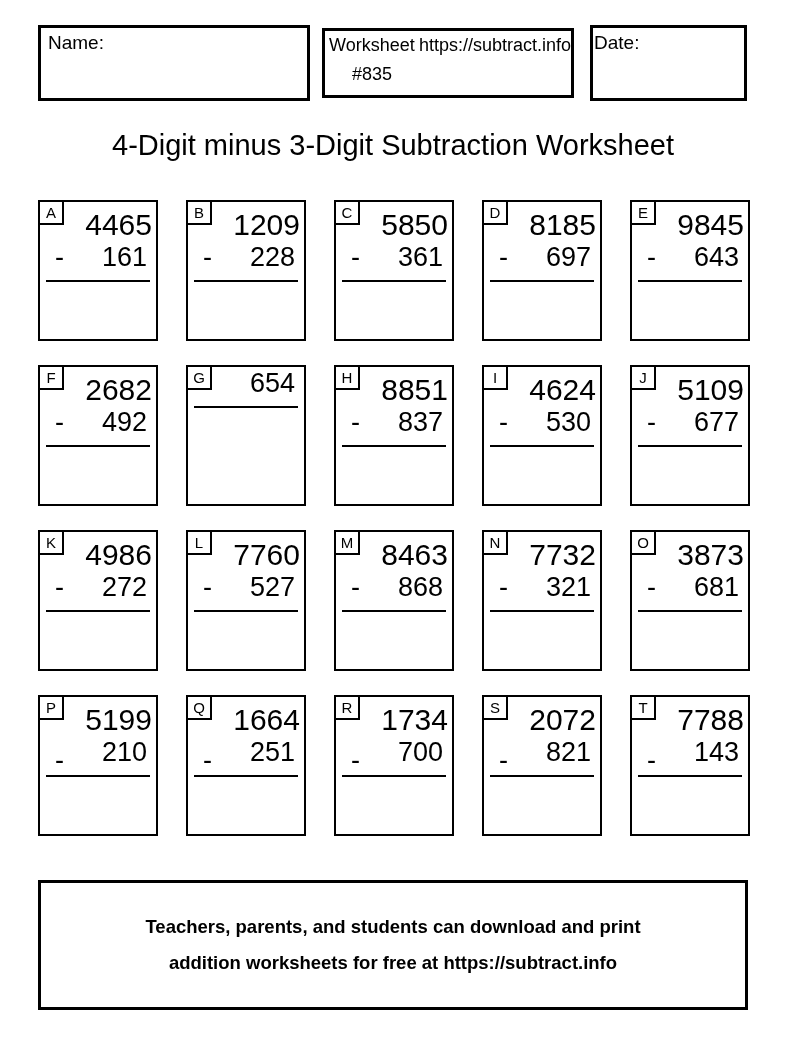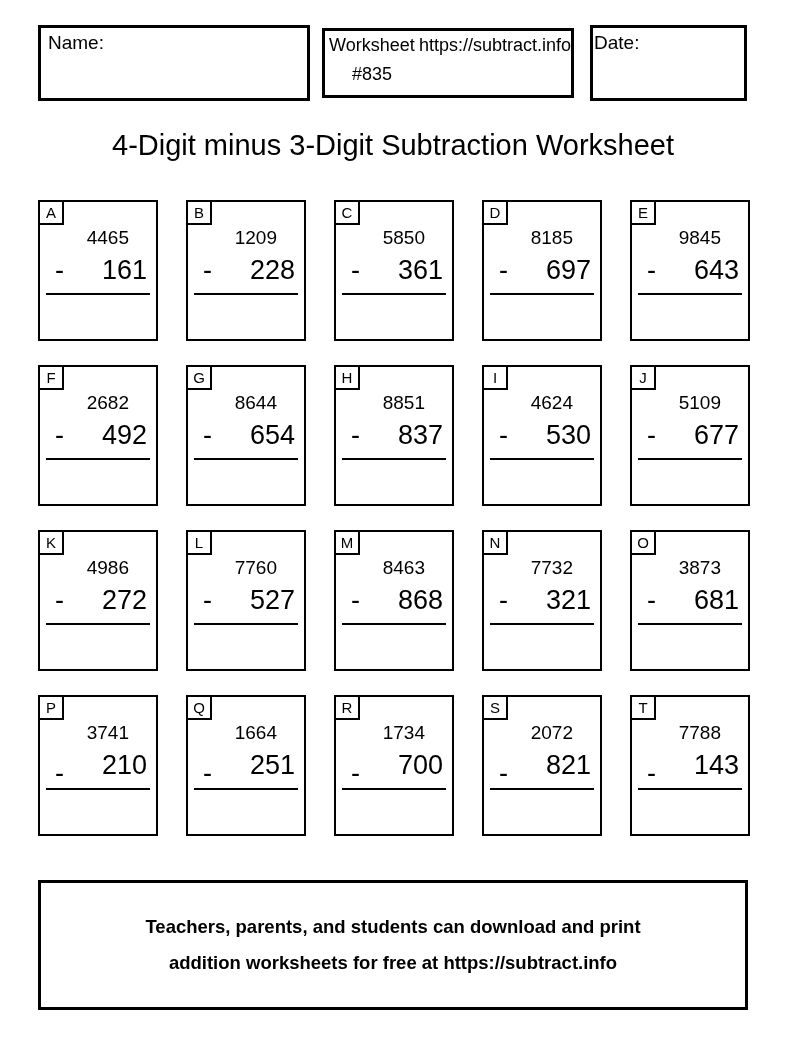--- a/index.html
+++ b/index.html
@@ -57,24 +57,24 @@
     position: absolute;
     top: -2px; left: -2px;
     width: 26px; height: 25px;
     border: 2px solid #000;
     box-sizing: border-box;
     background: #fff;
     font-size: 15px;
     display: flex; align-items: center; justify-content: center;
   }
   .minuend {
-    margin-top: 20px;
-    padding-right: 27px;
+    margin-top: 7px;
+    padding-right: 4px;
     text-align: right;
-    font-size: 19px;
+    font-size: 30px;
     line-height: 32px;
     white-space: nowrap;
   }
   .sub-row {
     display: flex;
     justify-content: space-between;
     align-items: center;
     padding: 0 9px 0 15px;
     font-size: 27px;
     line-height: 33px;
@@ -184,21 +184,20 @@
       <div class="sub-row">
         <span class="minus">-</span>
         <span class="subtrahend">492</span>
       </div>
       <div class="answer-line"></div>
       <div class="answer-space"></div>
     </div>
 
     <div class="problem">
       <div class="letter">G</div>
-      <div class="minuend">8644</div>
       <div class="sub-row">
         <span class="minus">-</span>
         <span class="subtrahend">654</span>
       </div>
       <div class="answer-line"></div>
       <div class="answer-space"></div>
     </div>
 
     <div class="problem">
       <div class="letter">H</div>
@@ -283,21 +282,21 @@
       <div class="sub-row">
         <span class="minus">-</span>
         <span class="subtrahend">681</span>
       </div>
       <div class="answer-line"></div>
       <div class="answer-space"></div>
     </div>
 
     <div class="problem minus-low">
       <div class="letter">P</div>
-      <div class="minuend">3741</div>
+      <div class="minuend">5199</div>
       <div class="sub-row">
         <span class="minus">-</span>
         <span class="subtrahend">210</span>
       </div>
       <div class="answer-line"></div>
       <div class="answer-space"></div>
     </div>
 
     <div class="problem minus-low">
       <div class="letter">Q</div>

